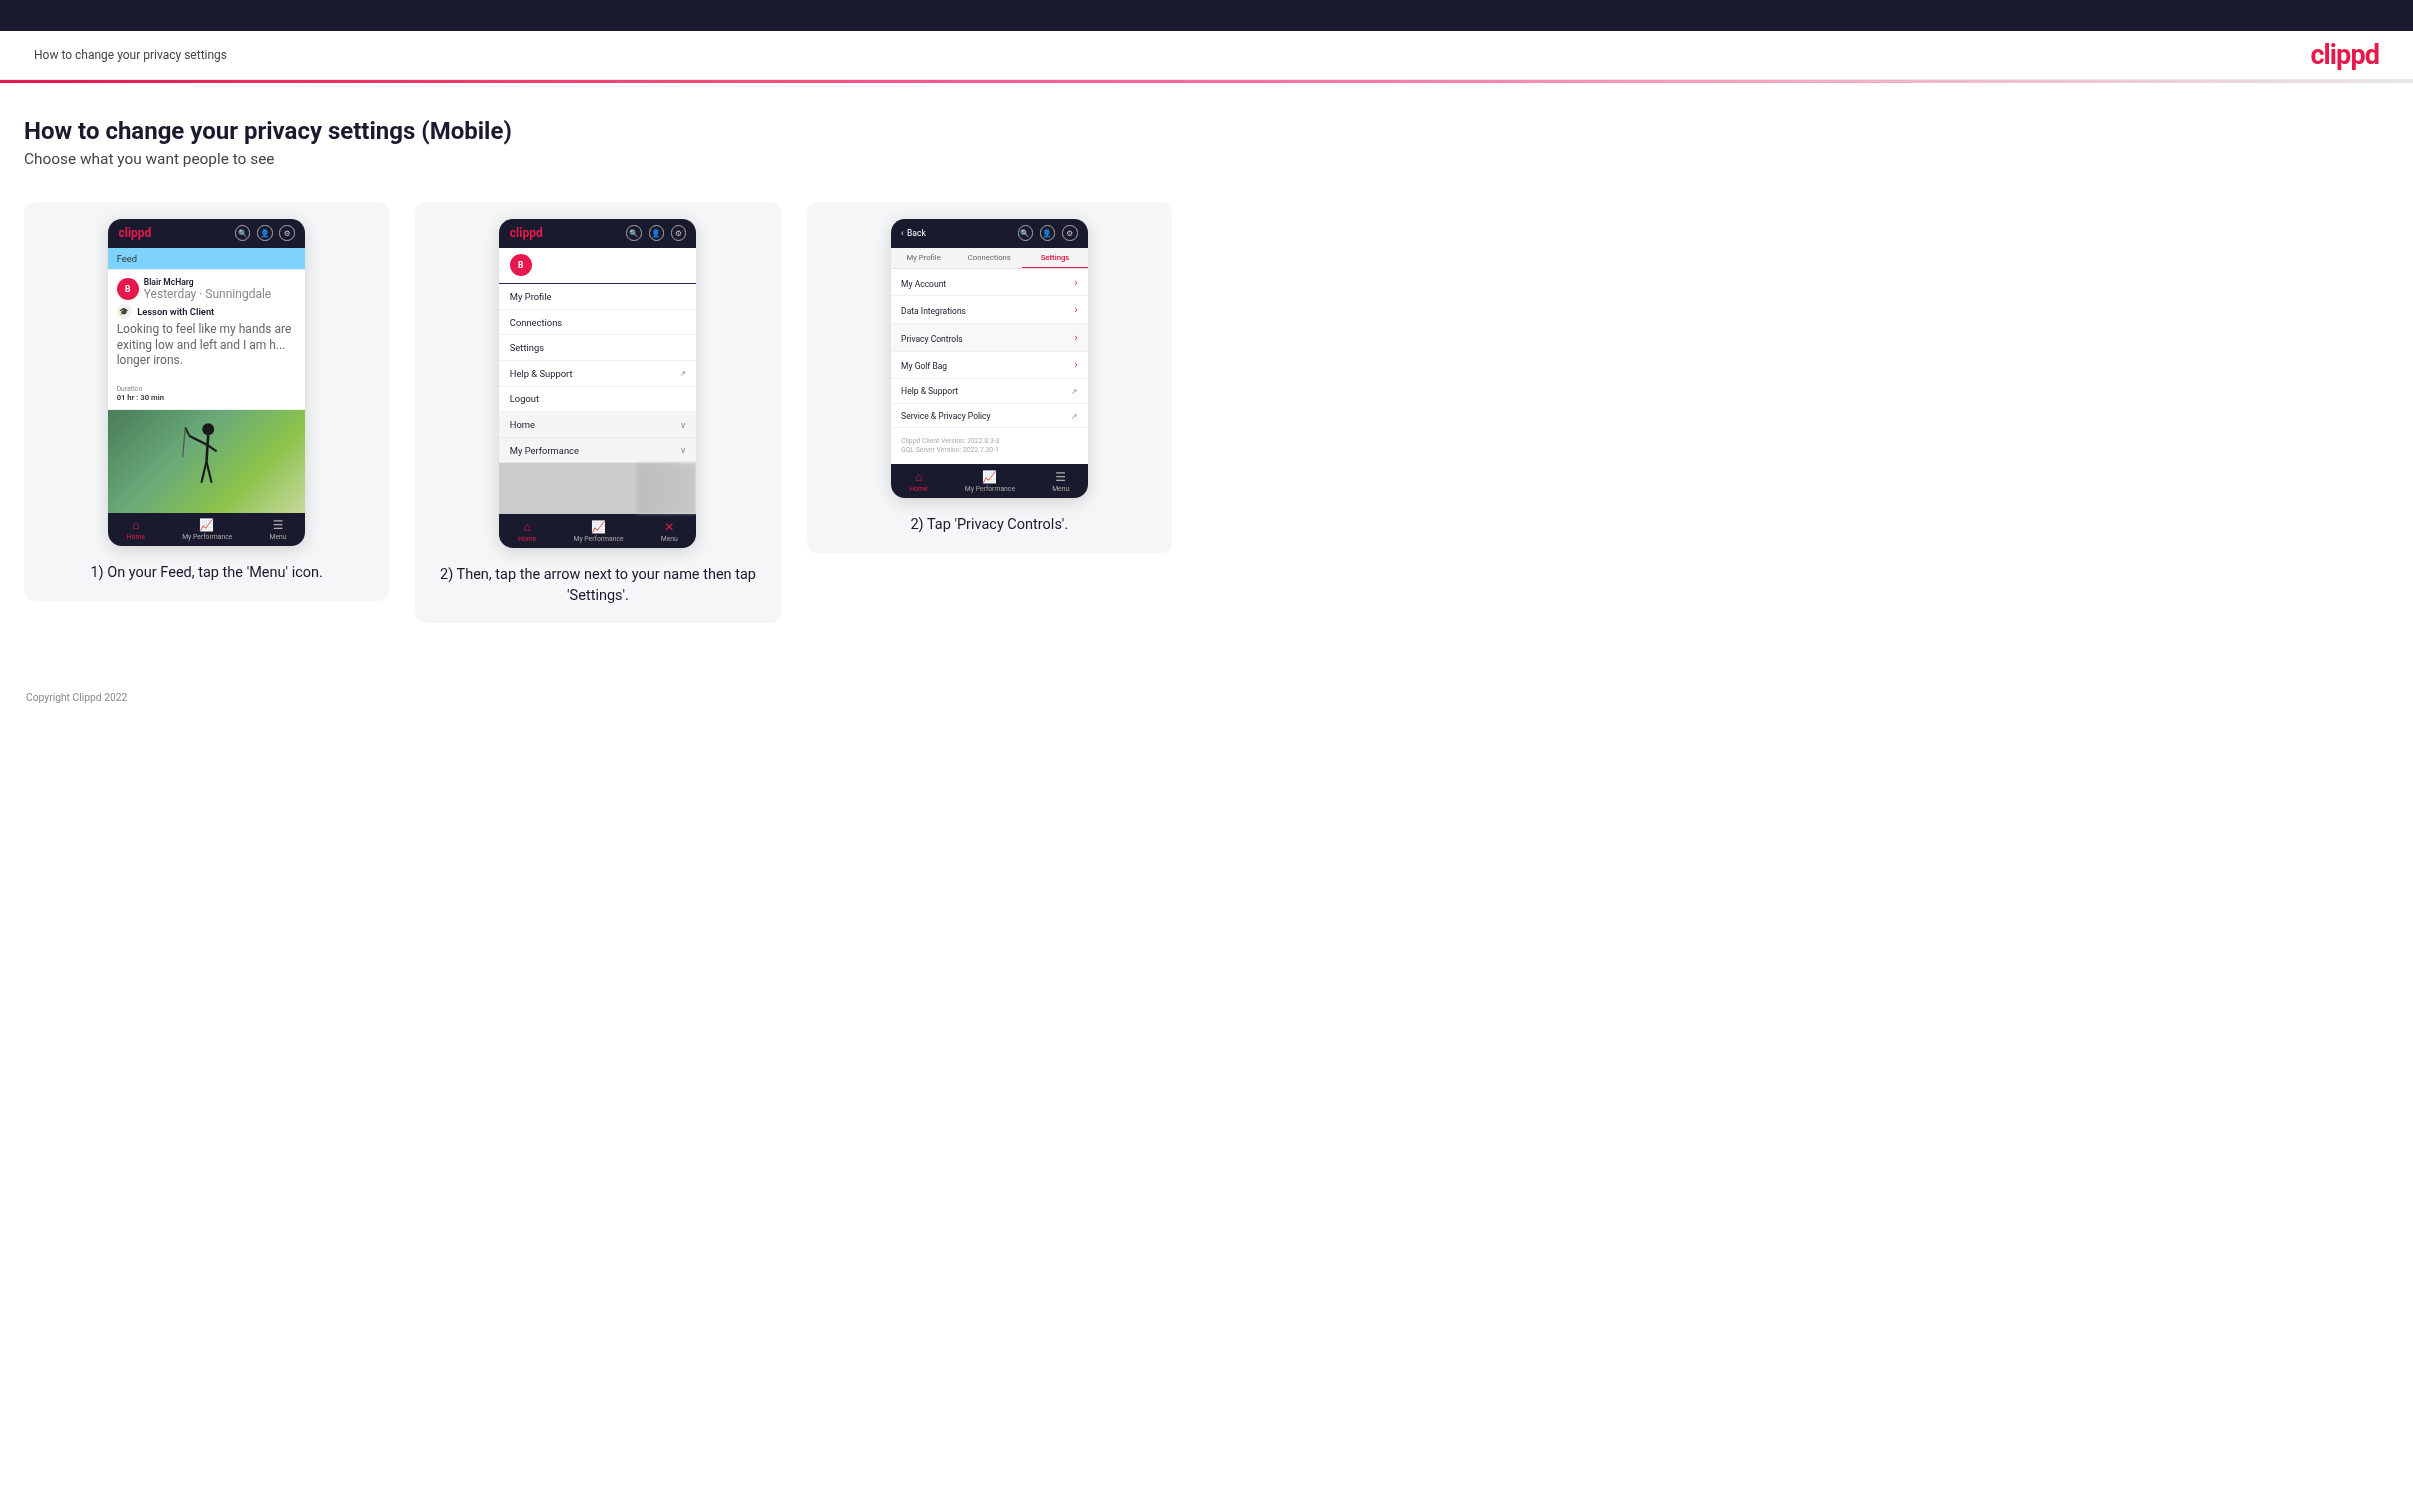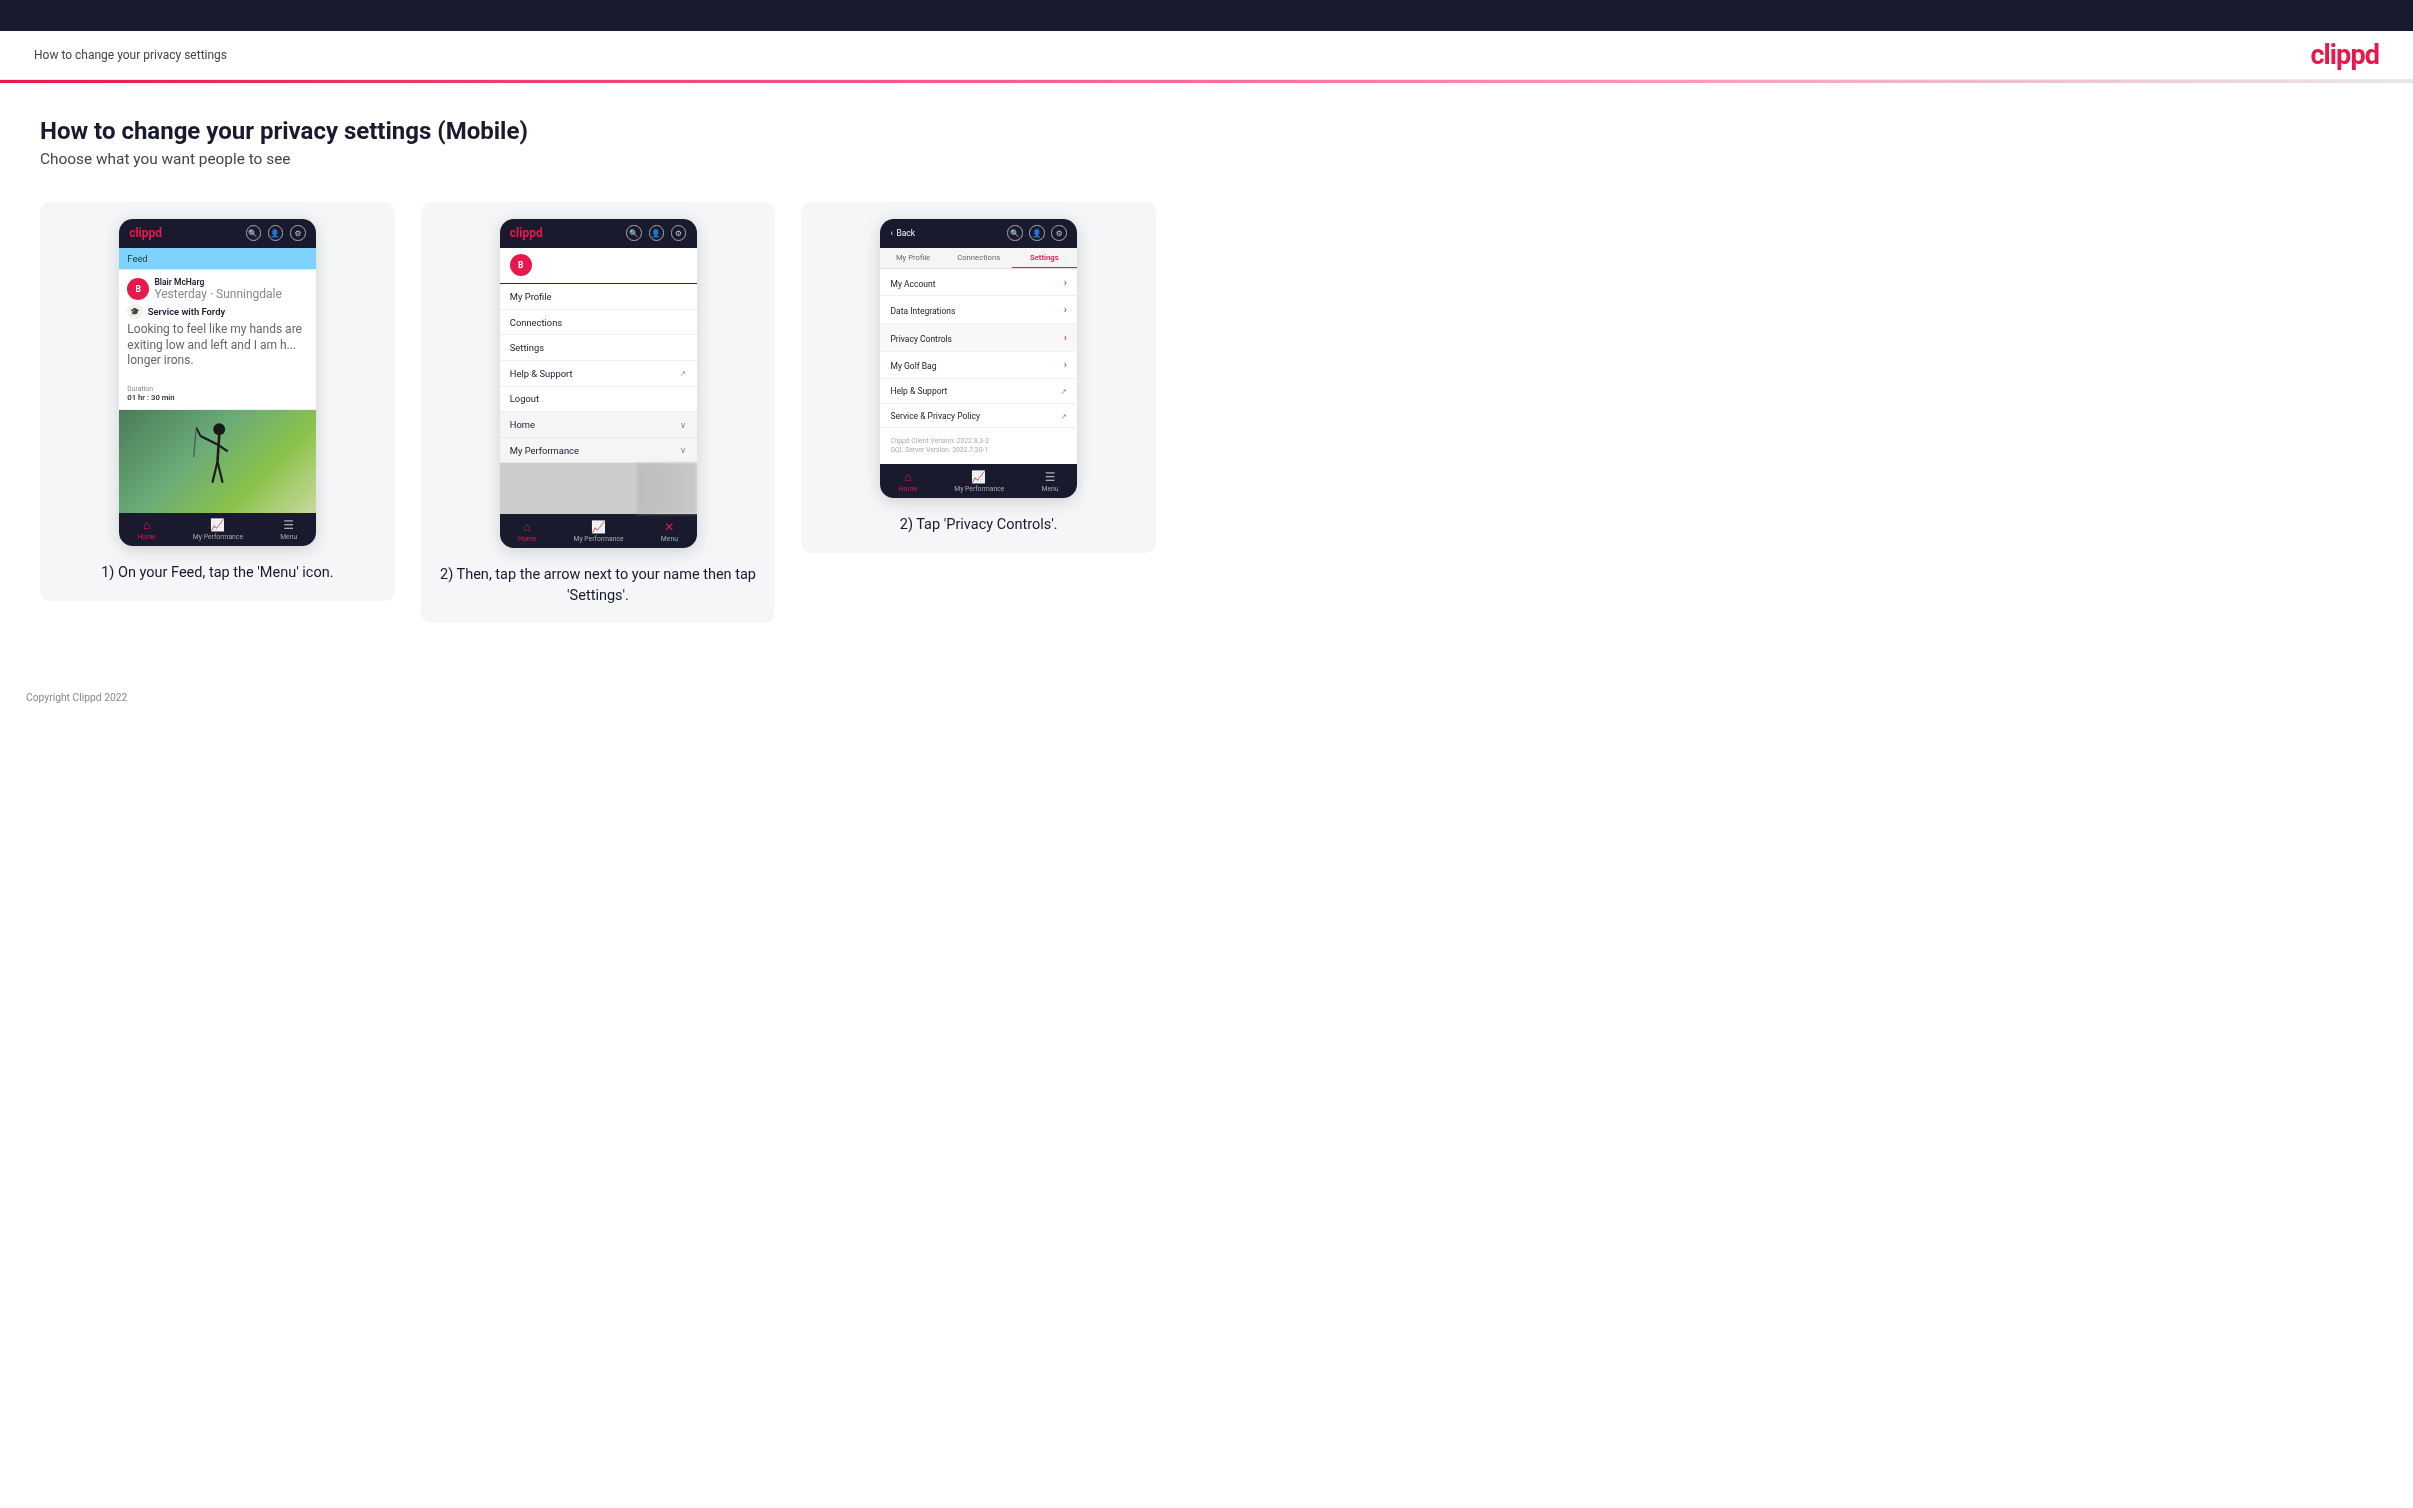--- a/index.html
+++ b/index.html
@@ -37,21 +37,21 @@
 
     
     .header-accent {
       height: 2.6px;
       background: linear-gradient(to right, #e8184d, #ff6b9d, #e8e8e8);
       width: 100%;
     }
 
     
     .main {
-      padding: 34px 40px 51px;
+      padding: 34px 24px 51px;
       max-width: 1196px;
     }
 
     .page-heading {
       font-size: 24px;
       font-weight: 700;
       color: #1a1a2e;
       margin-bottom: 5.1px;
     }
     .page-subheading {
@@ -421,21 +421,21 @@
         <div class="feed-post">
           <div class="post-user">
             <div class="avatar-circle">B</div>
             <div>
               <div class="post-username">Blair McHarg</div>
               <div class="post-location">Yesterday · Sunningdale</div>
             </div>
           </div>
           <div class="post-title-row">
             <div class="post-icon-small">🎓</div>
-            <div class="post-lesson-title">Service with Fordy</div>
+            <div class="post-lesson-title">Lesson with Client</div>
           </div>
           <div class="post-description">Looking to feel like my hands are exiting low and left and I am h... longer irons.</div>
           <div class="post-duration">
             <span>Duration</span>
           </div>
           <div class="post-duration-time">01 hr : 30 min</div>
         </div>
 
         <div class="golf-image-area">
 

